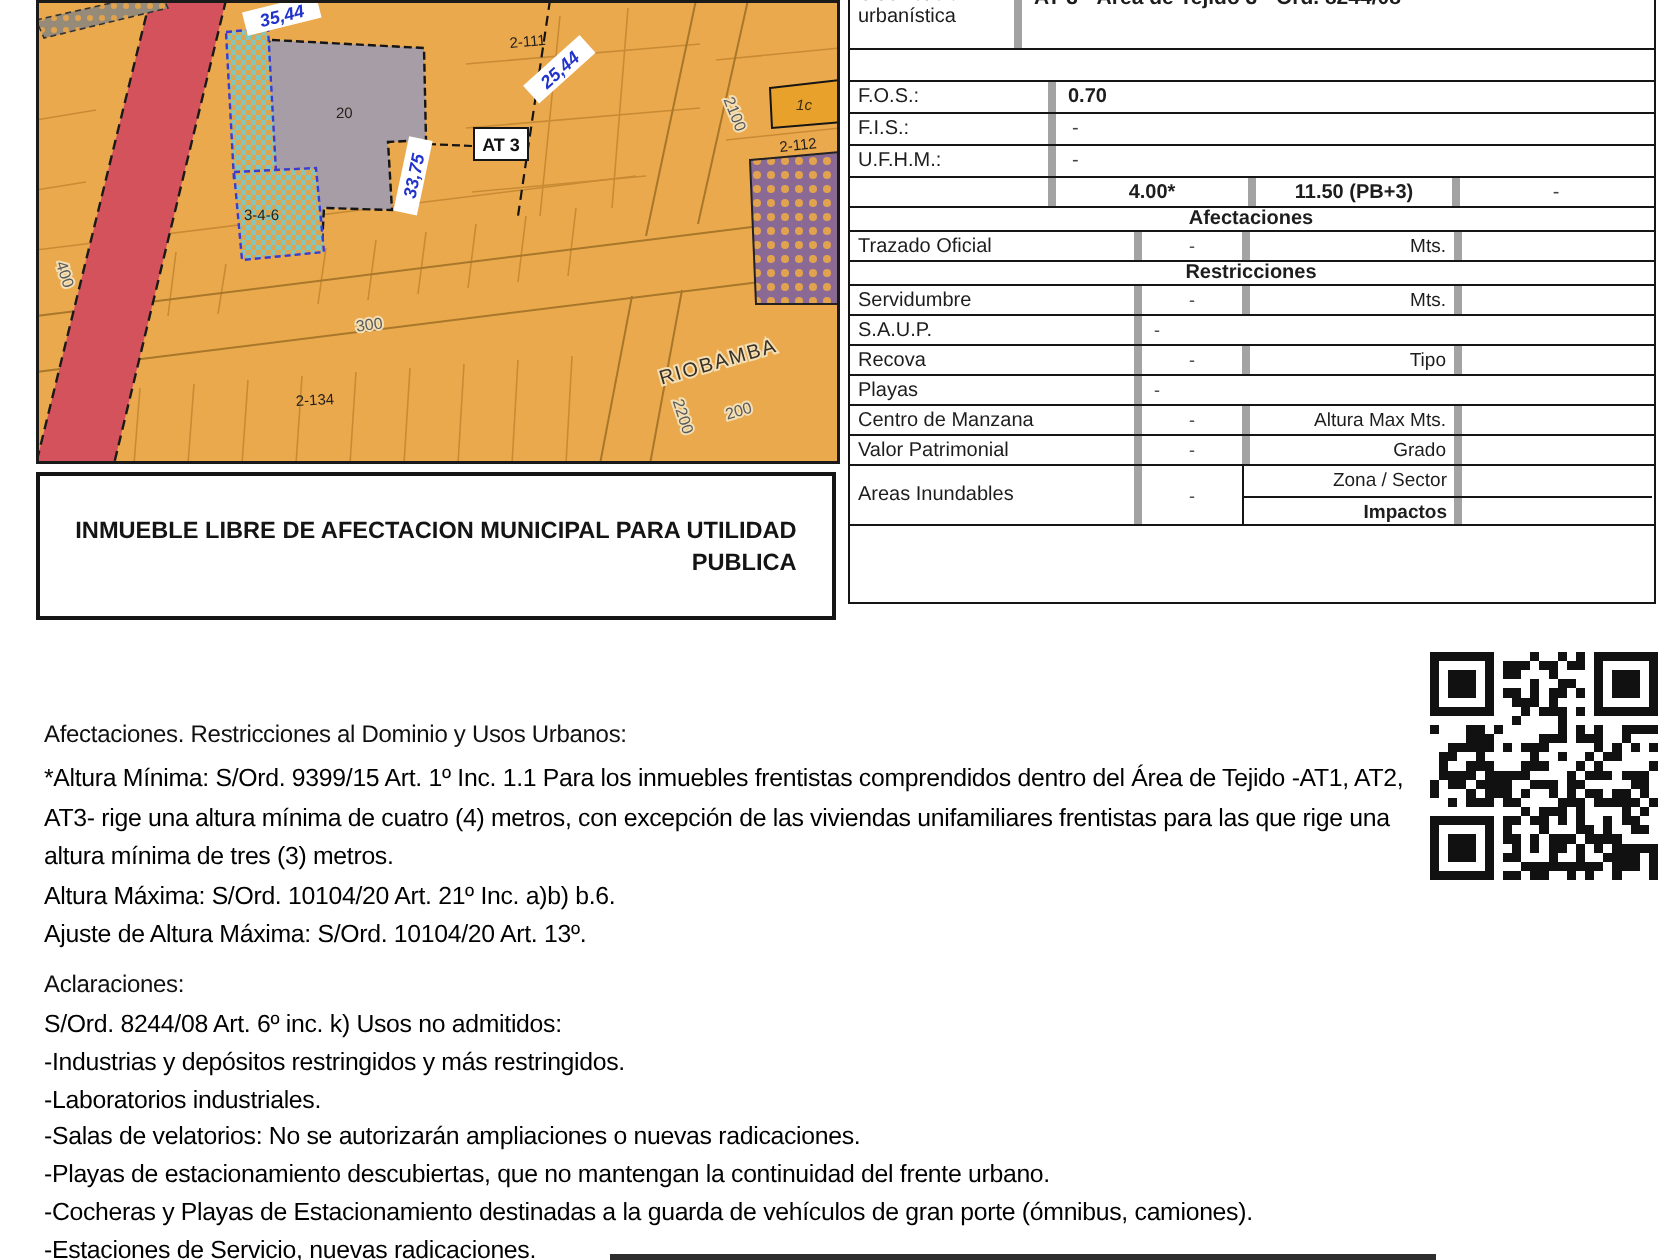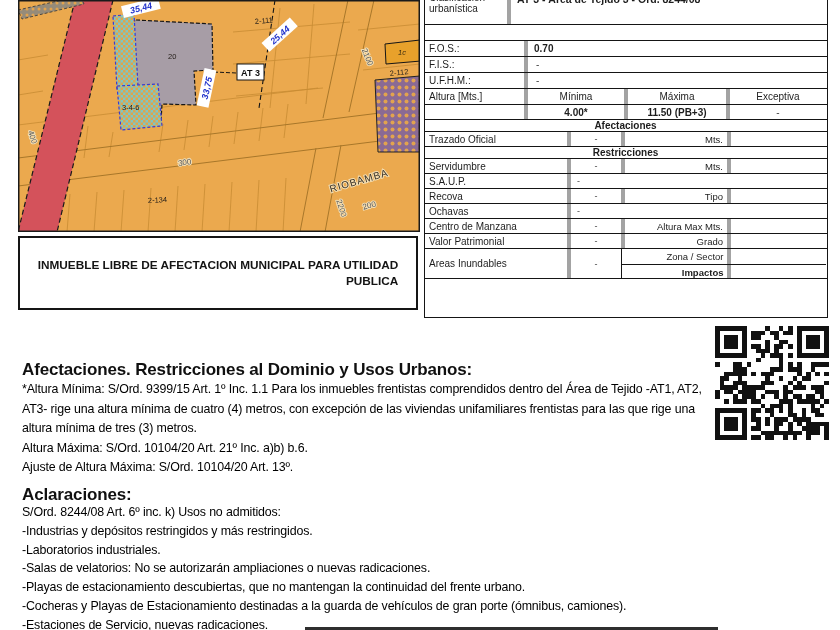--- a/index.html
+++ b/index.html
@@ -35,21 +35,21 @@
   .sec{justify-content:center;font-weight:bold;}
   .bold{font-weight:bold;}
   .twolines{display:block;padding:1px 0 0 4px;line-height:11px;}
   .stack{display:block;padding:0;}
   .stack .srow{display:flex;height:15px;box-sizing:border-box;}
   .stack .srow+.srow{border-top:1px solid #151515;}
   .stack .td{height:100%;}
 
   
   .textblock{position:absolute;left:22px;color:#000000;font-size:12.4px;letter-spacing:-0.15px;}
-  .tb-heading{font-weight:bold;color:#101010;font-size:17px;}
+  .tb-heading{font-weight:normal;color:#101010;font-size:12px;}
   .pre{white-space:pre-line;}
   #afect-head{top:360px;}
   #afect-body{top:380px;line-height:19.6px;}
   #aclar-head{top:485px;}
   #aclar-body{top:503px;line-height:18.8px;}
 
   
   .qr{position:absolute;left:714px;top:326px;width:116px;height:114px;}
   .qr svg{width:100%;height:100%;}
 
@@ -211,26 +211,20 @@
     <div class="tr h16">
       <div class="td w99 lbl">F.I.S.:</div>
       <div class="td w302" style="padding-left:8px;color:#444;">-</div>
     </div>
 
     <div class="tr h16">
       <div class="td w99 lbl">U.F.H.M.:</div>
       <div class="td w302" style="padding-left:8px;color:#444;">-</div>
     </div>
 
-    <div class="tr h16">
-      <div class="td w99 lbl">Altura [Mts.]</div>
-      <div class="td w100 ctr">Mínima</div>
-      <div class="td w102 ctr">Máxima</div>
-      <div class="td w100 ctr">Exceptiva</div>
-    </div>
 
     <div class="tr h15">
       <div class="td w99"></div>
       <div class="td w100 ctr bold">4.00*</div>
       <div class="td w102 ctr bold">11.50 (PB+3)</div>
       <div class="td w100 ctr" style="color:#444;">-</div>
     </div>
 
     <div class="tr h12">
       <div class="td sec" style="width:401px;">Afectaciones</div>
@@ -260,21 +254,21 @@
     </div>
 
     <div class="tr h15">
       <div class="td w142 lbl">Recova</div>
       <div class="td w54 dash">-</div>
       <div class="td w106 unit">Tipo</div>
       <div class="td w99b"></div>
     </div>
 
     <div class="tr h15">
-      <div class="td w142 lbl">Ochavas</div>
+      <div class="td w142 lbl">Playas</div>
       <div class="td w259" style="padding-left:6px;color:#444;font-size:9px;">-</div>
     </div>
 
     <div class="tr h15">
       <div class="td w142 lbl">Centro de Manzana</div>
       <div class="td w54 dash">-</div>
       <div class="td w106 unit">Altura Max Mts.</div>
       <div class="td w99b"></div>
     </div>
 

